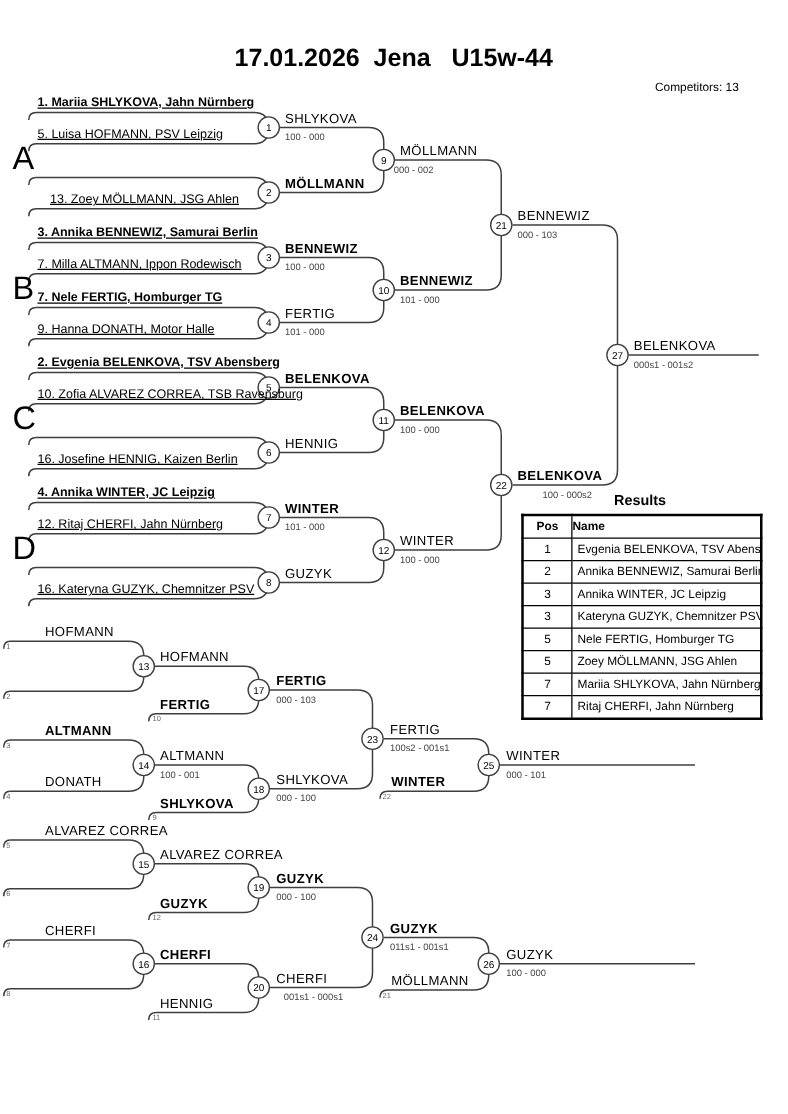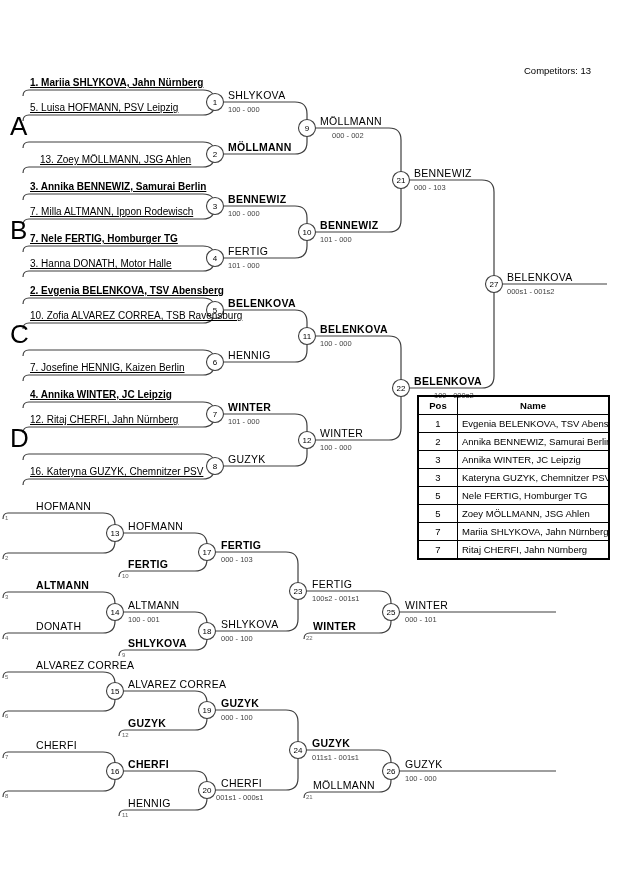--- a/index.html
+++ b/index.html
@@ -133,55 +133,56 @@
         <text x="115" y="774">16</text>
       <circle cx="207" cy="790" r="8.5"></circle>
         <text x="207" y="793">20</text>
       <circle cx="298" cy="750" r="8.5"></circle>
         <text x="298" y="753">24</text>
       <circle cx="391" cy="771" r="8.5"></circle>
         <text x="391" y="774">26</text>
     </g>
   </svg>
 
+  <div id="page-title">17.01.2026  Jena   U15w-44</div>
   <div id="competitors">Competitors: 13</div>
 
   <div class="grp" style="top:111px">A</div>
   <div class="grp" style="top:215px">B</div>
   <div class="grp" style="top:319px">C</div>
   <div class="grp" style="top:423px">D</div>
 
   <div class="seed b" style="left:30px;top:77px">1. Mariia SHLYKOVA, Jahn Nürnberg</div>
   <div class="seed" style="left:30px;top:102px">5. Luisa HOFMANN, PSV Leipzig</div>
   <div class="seed" style="left:40px;top:154px">13. Zoey MÖLLMANN, JSG Ahlen</div>
   <div class="seed b" style="left:30px;top:181px">3. Annika BENNEWIZ, Samurai Berlin</div>
   <div class="seed" style="left:30px;top:206px">7. Milla ALTMANN, Ippon Rodewisch</div>
   <div class="seed b" style="left:30px;top:233px">7. Nele FERTIG, Homburger TG</div>
-  <div class="seed" style="left:30px;top:258px">3. Hanna DONATH, Motor Halle</div>
+  <div class="seed" style="left:30px;top:258px">9. Hanna DONATH, Motor Halle</div>
   <div class="seed b" style="left:30px;top:285px">2. Evgenia BELENKOVA, TSV Abensberg</div>
   <div class="seed" style="left:30px;top:310px">10. Zofia ALVAREZ CORREA, TSB Ravensburg</div>
-  <div class="seed" style="left:30px;top:362px">7. Josefine HENNIG, Kaizen Berlin</div>
+  <div class="seed" style="left:30px;top:362px">16. Josefine HENNIG, Kaizen Berlin</div>
   <div class="seed b" style="left:30px;top:389px">4. Annika WINTER, JC Leipzig</div>
   <div class="seed" style="left:30px;top:414px">12. Ritaj CHERFI, Jahn Nürnberg</div>
   <div class="seed" style="left:30px;top:466px">16. Kateryna GUZYK, Chemnitzer PSV</div>
 
   <div class="lbl" style="left:228px;top:89px">SHLYKOVA</div>
   <div class="score" style="left:228px;top:105px">100 - 000</div>
   <div class="lbl b" style="left:228px;top:141px">MÖLLMANN</div>
   <div class="lbl b" style="left:228px;top:193px">BENNEWIZ</div>
   <div class="score" style="left:228px;top:209px">100 - 000</div>
   <div class="lbl" style="left:228px;top:245px">FERTIG</div>
   <div class="score" style="left:228px;top:261px">101 - 000</div>
   <div class="lbl b" style="left:228px;top:297px">BELENKOVA</div>
   <div class="lbl" style="left:228px;top:349px">HENNIG</div>
   <div class="lbl b" style="left:228px;top:401px">WINTER</div>
   <div class="score" style="left:228px;top:417px">101 - 000</div>
   <div class="lbl" style="left:228px;top:453px">GUZYK</div>
   <div class="lbl" style="left:320px;top:115px">MÖLLMANN</div>
-  <div class="score" style="left:332px;top:131px">000 - 002</div>
+  <div class="score" style="left:315px;top:131px">000 - 002</div>
   <div class="lbl b" style="left:320px;top:219px">BENNEWIZ</div>
   <div class="score" style="left:320px;top:235px">101 - 000</div>
   <div class="lbl b" style="left:320px;top:323px">BELENKOVA</div>
   <div class="score" style="left:320px;top:339px">100 - 000</div>
   <div class="lbl" style="left:320px;top:427px">WINTER</div>
   <div class="score" style="left:320px;top:443px">100 - 000</div>
   <div class="lbl" style="left:414px;top:167px">BENNEWIZ</div>
   <div class="score" style="left:414px;top:183px">000 - 103</div>
   <div class="lbl b" style="left:414px;top:375px">BELENKOVA</div>
   <div class="score" style="left:434px;top:391px">100 - 000s2</div>
@@ -223,32 +224,33 @@
   <div class="score" style="left:221px;top:634px">000 - 100</div>
   <div class="lbl" style="left:312px;top:578px">FERTIG</div>
   <div class="score" style="left:312px;top:594px">100s2 - 001s1</div>
   <div class="lbl" style="left:405px;top:599px">WINTER</div>
   <div class="score" style="left:405px;top:615px">000 - 101</div>
   <div class="lbl" style="left:128px;top:678px">ALVAREZ CORREA</div>
   <div class="lbl b" style="left:221px;top:697px">GUZYK</div>
   <div class="score" style="left:221px;top:713px">000 - 100</div>
   <div class="lbl b" style="left:128px;top:758px">CHERFI</div>
   <div class="lbl" style="left:221px;top:777px">CHERFI</div>
-  <div class="score" style="left:216px;top:793px">001s1 - 000s1</div>
+  <div class="score" style="left:227px;top:793px">001s1 - 000s1</div>
   <div class="lbl b" style="left:312px;top:737px">GUZYK</div>
   <div class="score" style="left:312px;top:753px">011s1 - 001s1</div>
   <div class="lbl" style="left:405px;top:758px">GUZYK</div>
   <div class="score" style="left:405px;top:774px">100 - 000</div>
 
   <div id="results">
+    <div id="results-heading">Results</div>
     <table>
       <thead>
         <tr>
           <th class="pos">Pos</th>
-          <th class="nm" style="text-align:center;padding-left:0">Name</th>
+          <th class="nm" style="padding-left:0">Name</th>
         </tr>
       </thead>
       <tbody>
         <tr>
             <td class="pos">1</td>
             <td class="nm">Evgenia BELENKOVA, TSV Abensberg</td>
           </tr>
         <tr>
             <td class="pos">2</td>
             <td class="nm">Annika BENNEWIZ, Samurai Berlin</td>

